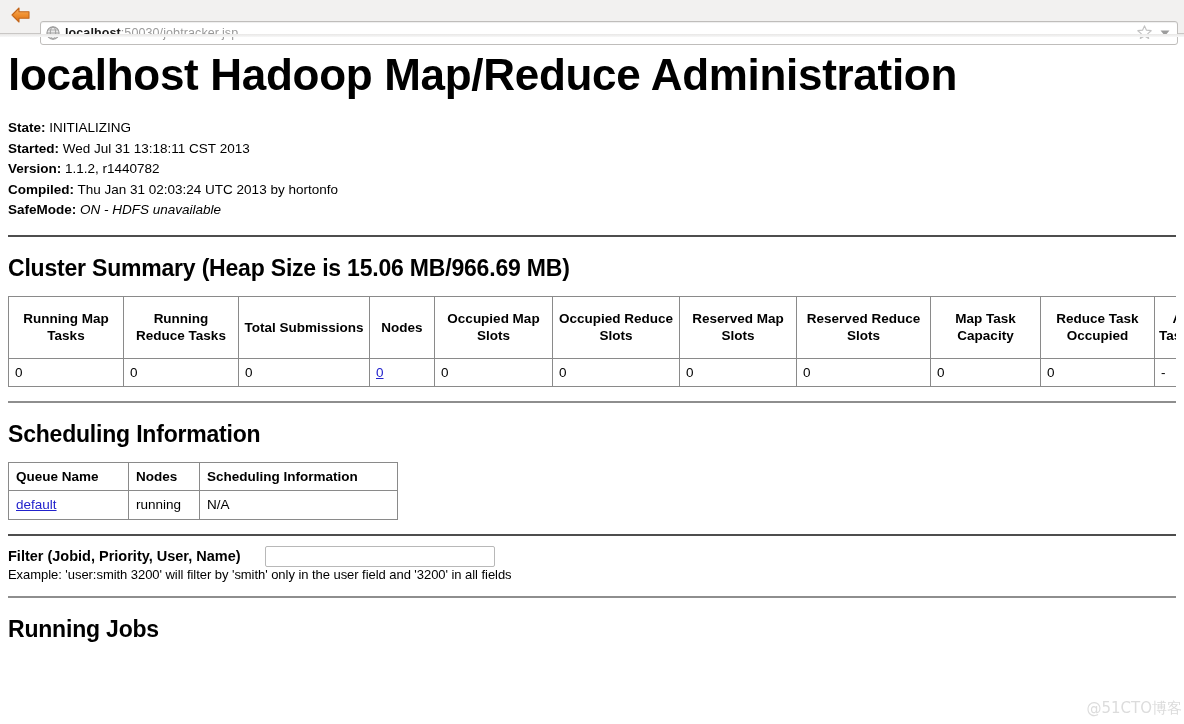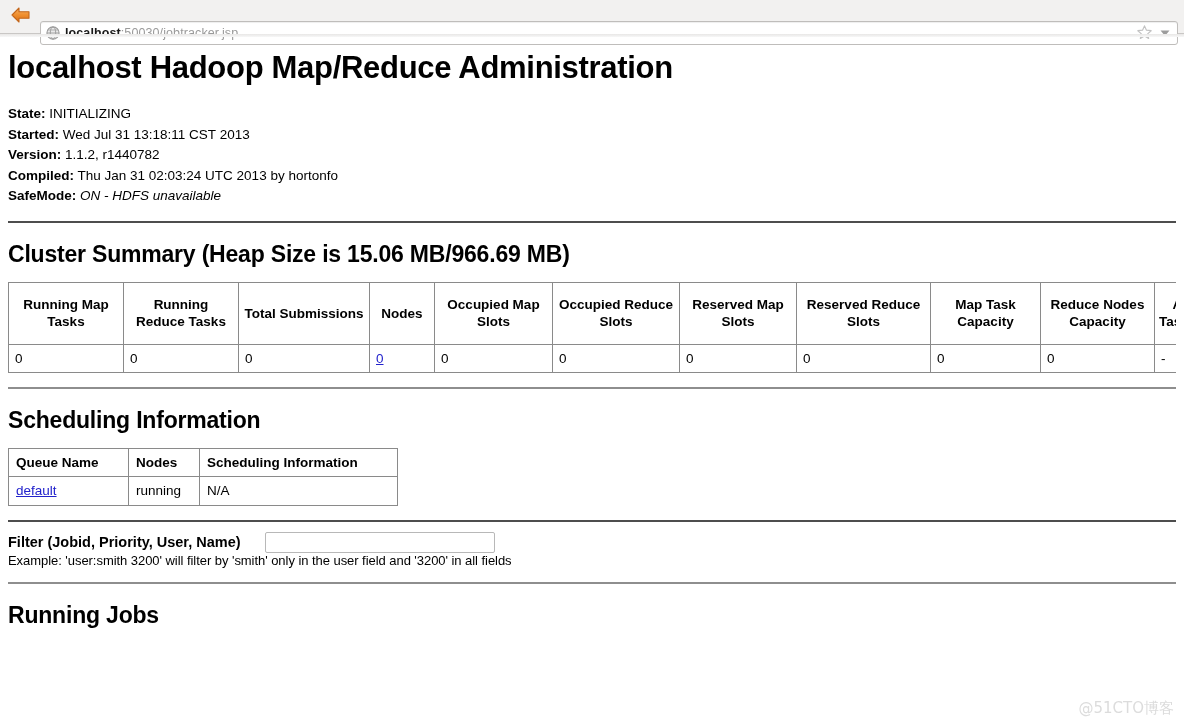--- a/index.html
+++ b/index.html
@@ -61,21 +61,21 @@
 
   
   #page {
     position: relative;
     padding: 0 8px;
     height: 690px;
     overflow: hidden;
   }
 
   h1.page-title {
-    font-size: 31px;
+    font-size: 44px;
     font-weight: bold;
     margin: 16px 0 18px 0;
     letter-spacing: -0.3px;
     color: #000;
   }
   h2.section-title {
     font-size: 23px;
     font-weight: bold;
     margin: 18px 0 14px 0;
     letter-spacing: -0.2px;
@@ -153,21 +153,21 @@
   }
   .filter-example {
     font-size: 13px;
     color: #000;
     margin-top: 0;
     letter-spacing: -0.05px;
   }
 
   .watermark {
     position: absolute;
-    right: 10px;
+    right: 2px;
     bottom: 6px;
     font-size: 15px;
     color: #dcdcdc;
     user-select: none;
     font-family: "DejaVu Sans", sans-serif;
   }
 </style>
 </head>
 <body>
 
@@ -265,21 +265,21 @@
         <tr>
           <th>Running Map Tasks</th>
           <th>Running Reduce Tasks</th>
           <th>Total Submissions</th>
           <th>Nodes</th>
           <th>Occupied Map Slots</th>
           <th>Occupied Reduce Slots</th>
           <th>Reserved Map Slots</th>
           <th>Reserved Reduce Slots</th>
           <th>Map Task Capacity</th>
-          <th>Reduce Nodes Capacity</th>
+          <th>Reduce Task Occupied</th>
           <th>Avg. Tasks/Node</th>
         </tr>
       </thead>
       <tbody>
         <tr>
           <td>0</td>
           <td>0</td>
           <td>0</td>
           <td><a class="link" href="#">0</a></td>
           <td>0</td>

